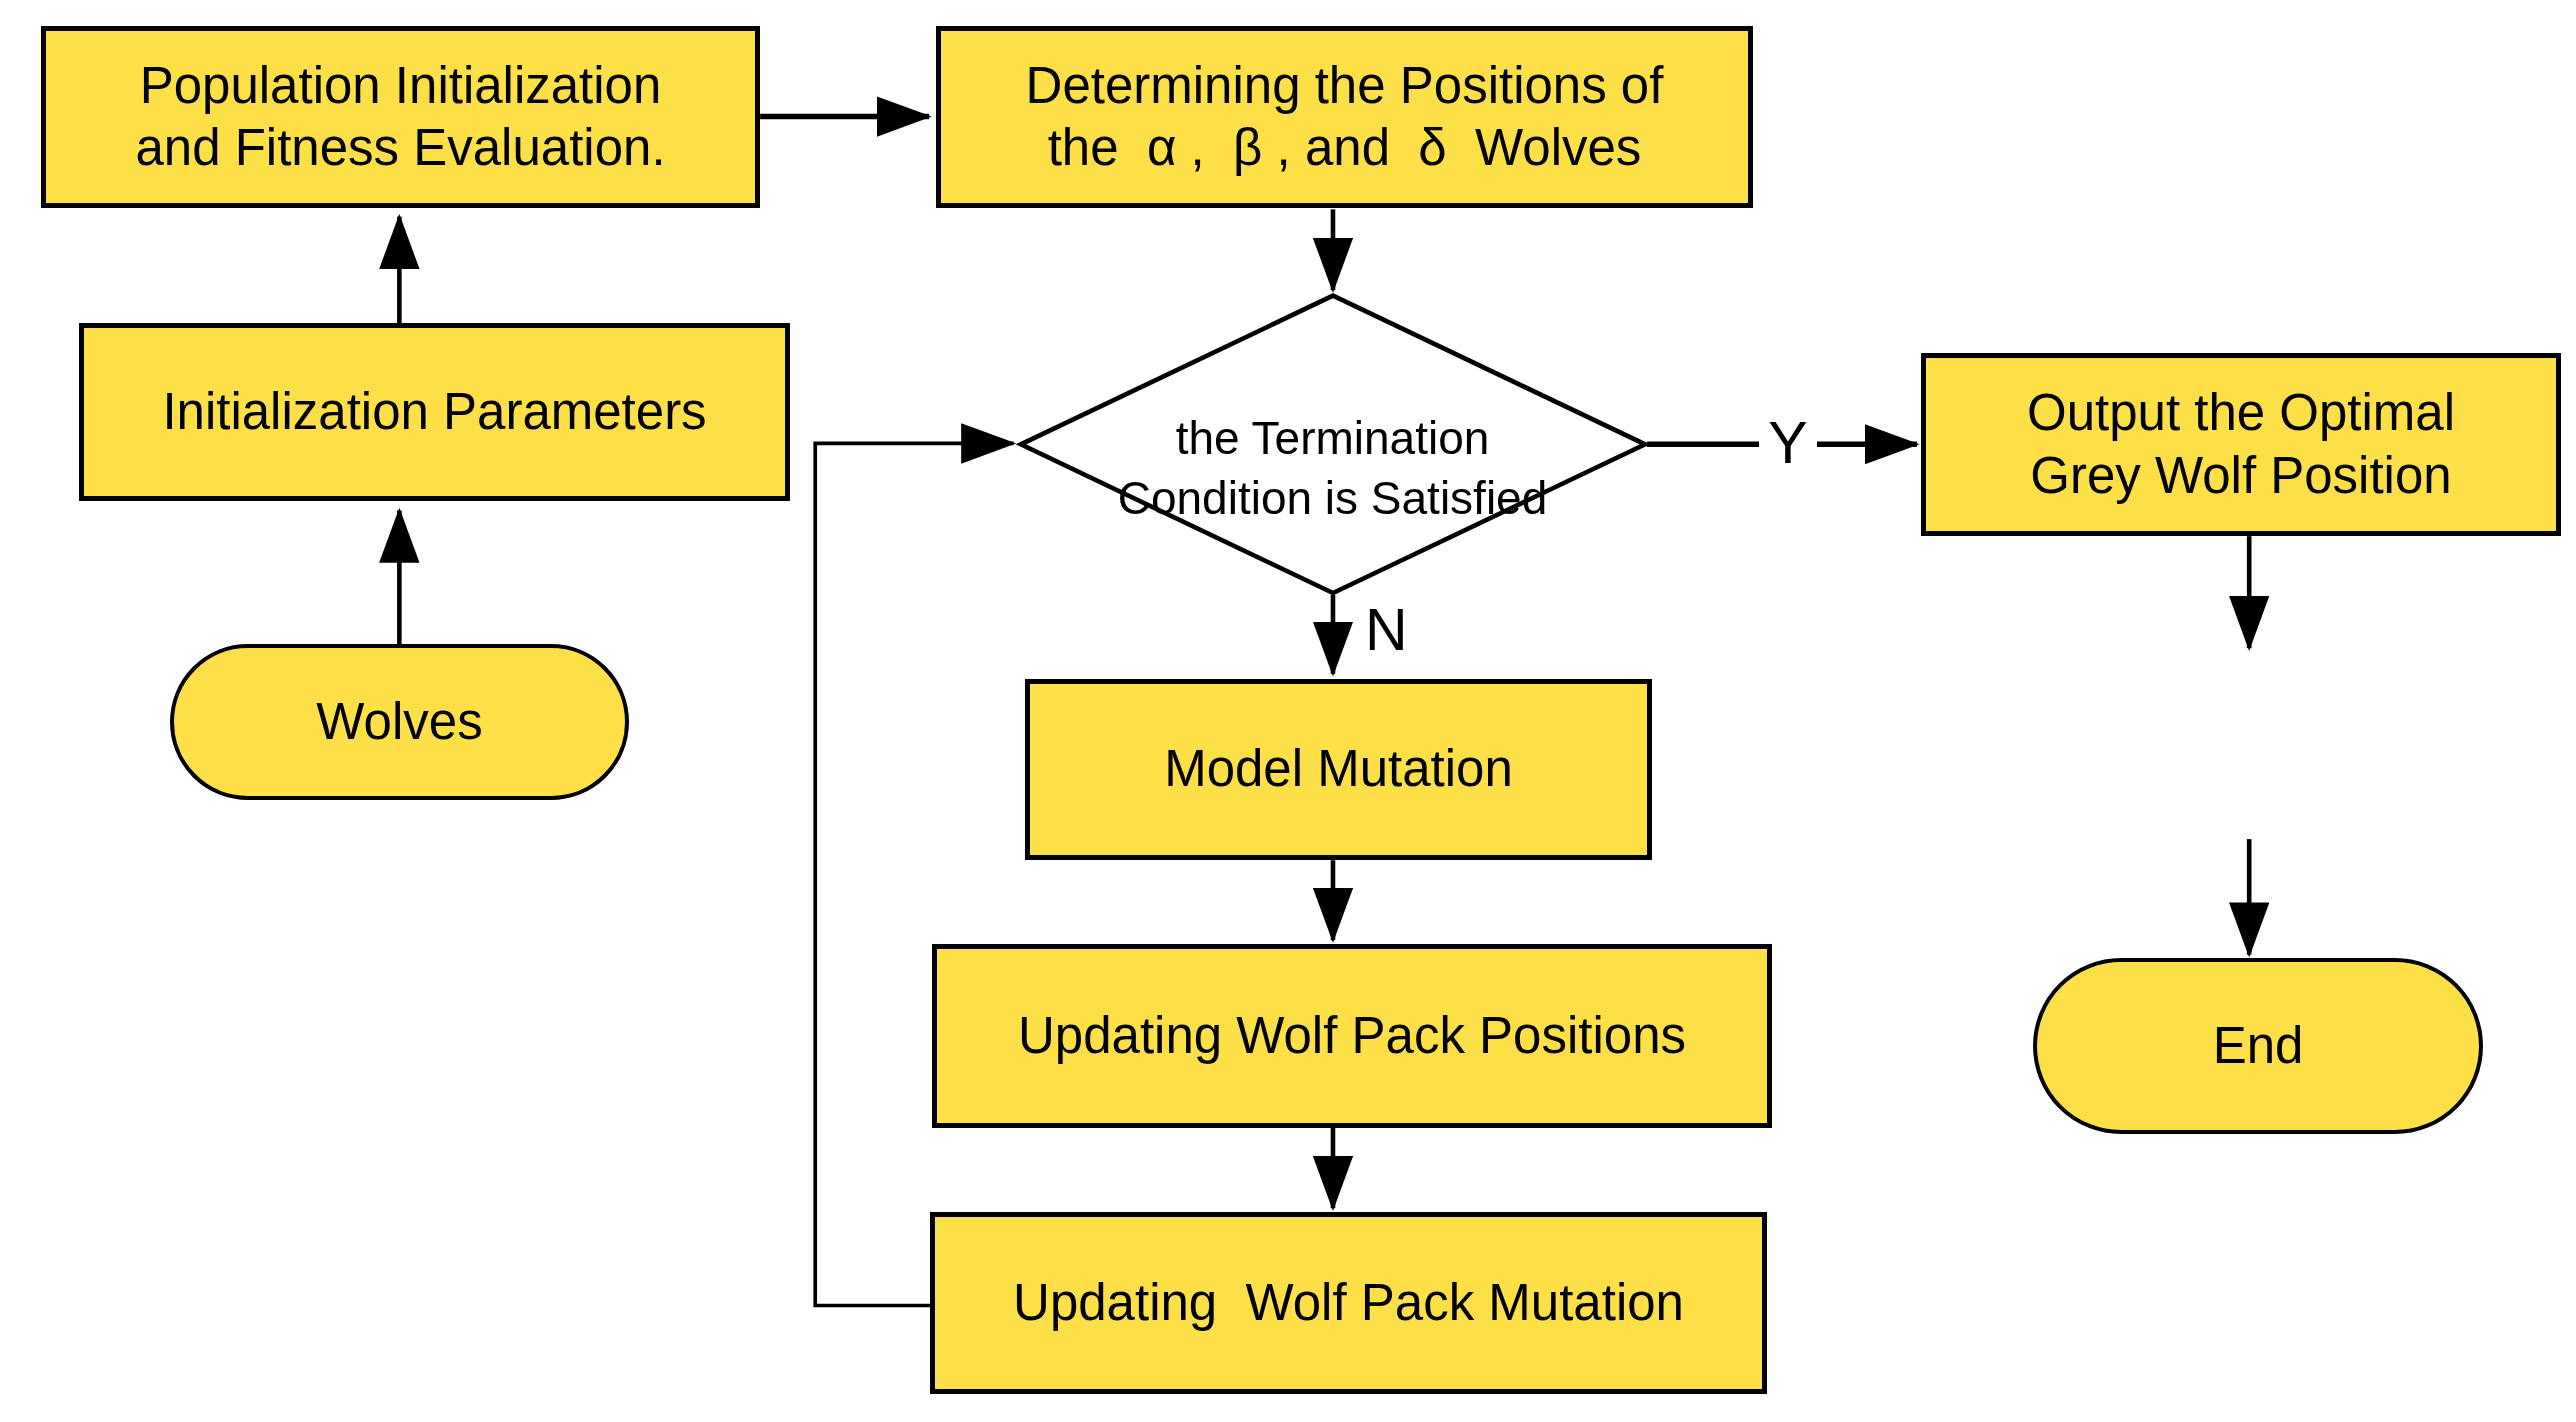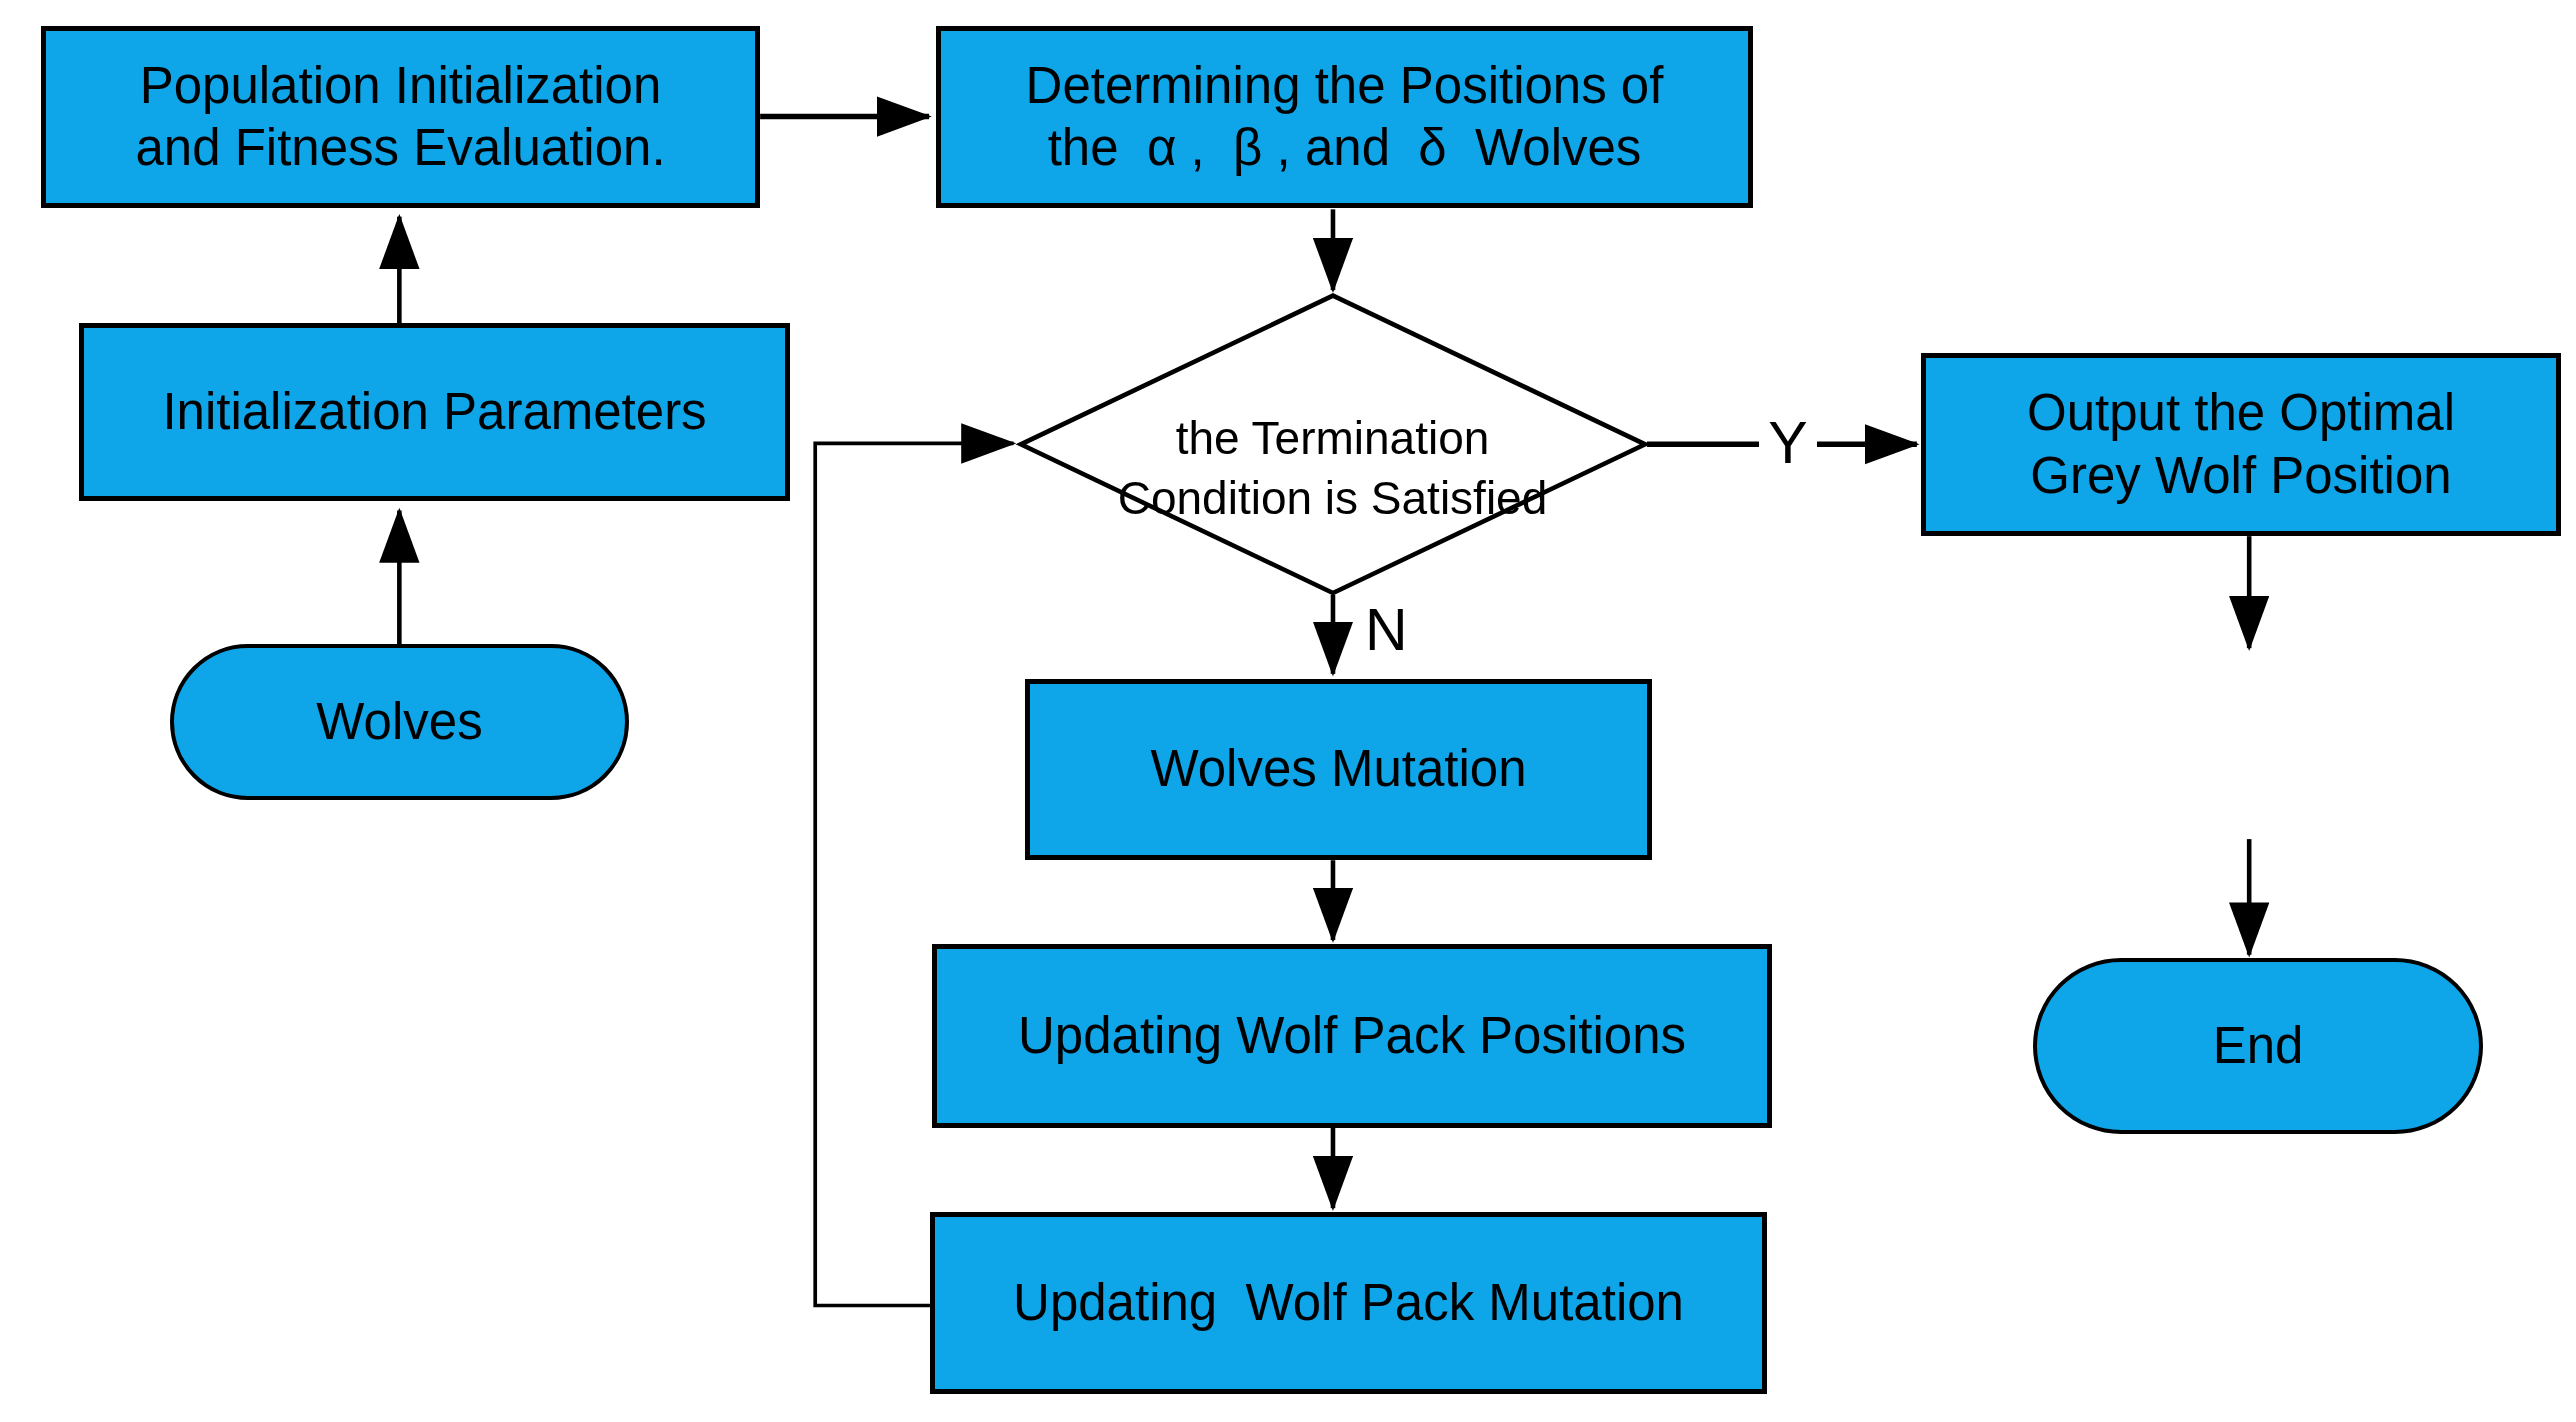--- a/index.html
+++ b/index.html
@@ -21,21 +21,21 @@
     left: 0; top: 0;
     width: 2576px;
     height: 1423px;
   }
   .node {
     position: absolute;
     display: flex;
     align-items: center;
     justify-content: center;
     text-align: center;
-    background: #0ea5e9;
+    background: #fde047;
     box-sizing: border-box;
   }
   .process {
     border: 5.5px solid #000000;
   }
   .terminator {
     border: 4.6px solid #000000;
   }
   .node-label {
     white-space: pre-wrap;
@@ -121,21 +121,21 @@
   <div class="node terminator" style="left:170px; top:644px; width:459px; height:156px; border-radius:78px;">
     <div class="node-label">Wolves</div>
   </div>
 
   <div class="diamond-label-wrap" style="left:1048px; top:360px; width:569px; height:169px;">
     <div class="node-label">the Termination
 Condition is Satisfied</div>
   </div>
 
   <div class="node process" style="left:1025px; top:679px; width:627px; height:181px;">
-    <div class="node-label">Wolves Mutation</div>
+    <div class="node-label">Model Mutation</div>
   </div>
 
   <div class="node process" style="left:932px; top:944px; width:840px; height:184px;">
     <div class="node-label">Updating Wolf Pack Positions</div>
   </div>
 
   <div class="node process" style="left:930px; top:1212px; width:837px; height:182px;">
     <div class="node-label">Updating  Wolf Pack Mutation</div>
   </div>
 

